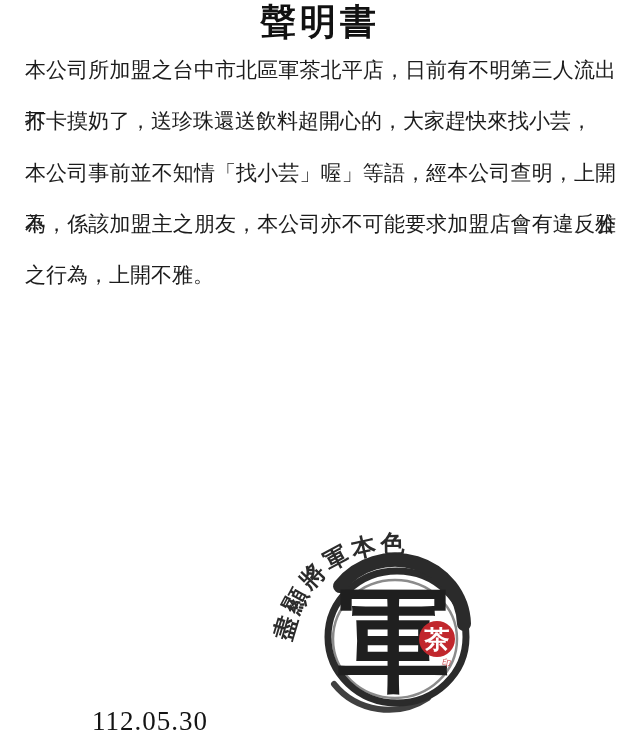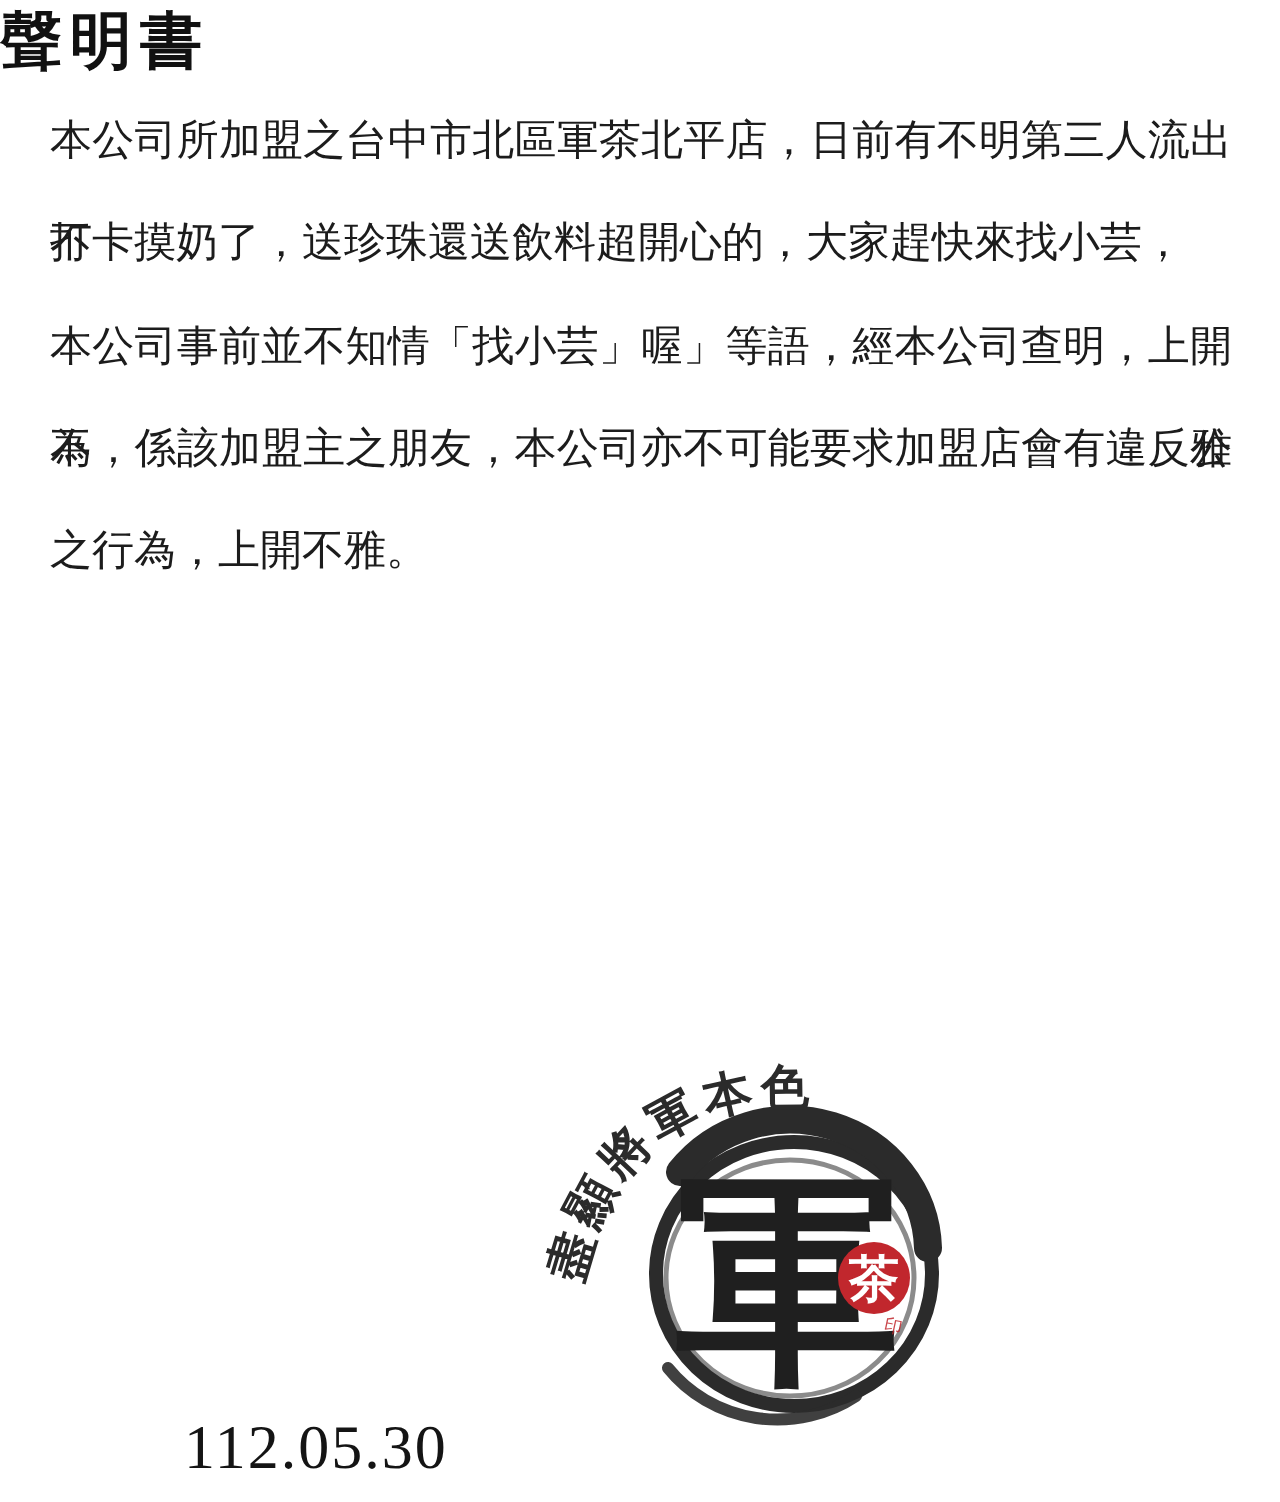--- a/index.html
+++ b/index.html
@@ -7,21 +7,22 @@
     width:640px;height:751px;
     background:#ffffff;
     position:relative;
     overflow:hidden;
     font-family:"DejaVu Serif","Liberation Serif",serif;
     color:#1c1c1c;
   }
   .doc-title{
     position:absolute;
     top:0; left:0; right:0;
-    font-size:31px;
+    text-align:center;
+    font-size:36px;
     line-height:42px;
     font-weight:700;
     letter-spacing:4px;
     color:#111;
   }
   .body-text{
     position:absolute;
     top:45px;
     left:25px;
     right:24px;
@@ -36,21 +37,21 @@
   .line.full{
     white-space:normal;
     text-align:justify;
     text-align-last:justify;
     text-justify:inter-character;
   }
   .doc-date{
     position:absolute;
     left:92px;
     top:706px;
-    font-size:31px;
+    font-size:27px;
     letter-spacing:1px;
     color:#141414;
     font-family:"Liberation Serif","DejaVu Serif",serif;
   }
   .logo-wrap{
     position:absolute;
     left:268px;
     top:528px;
     width:245px;
     height:192px;

